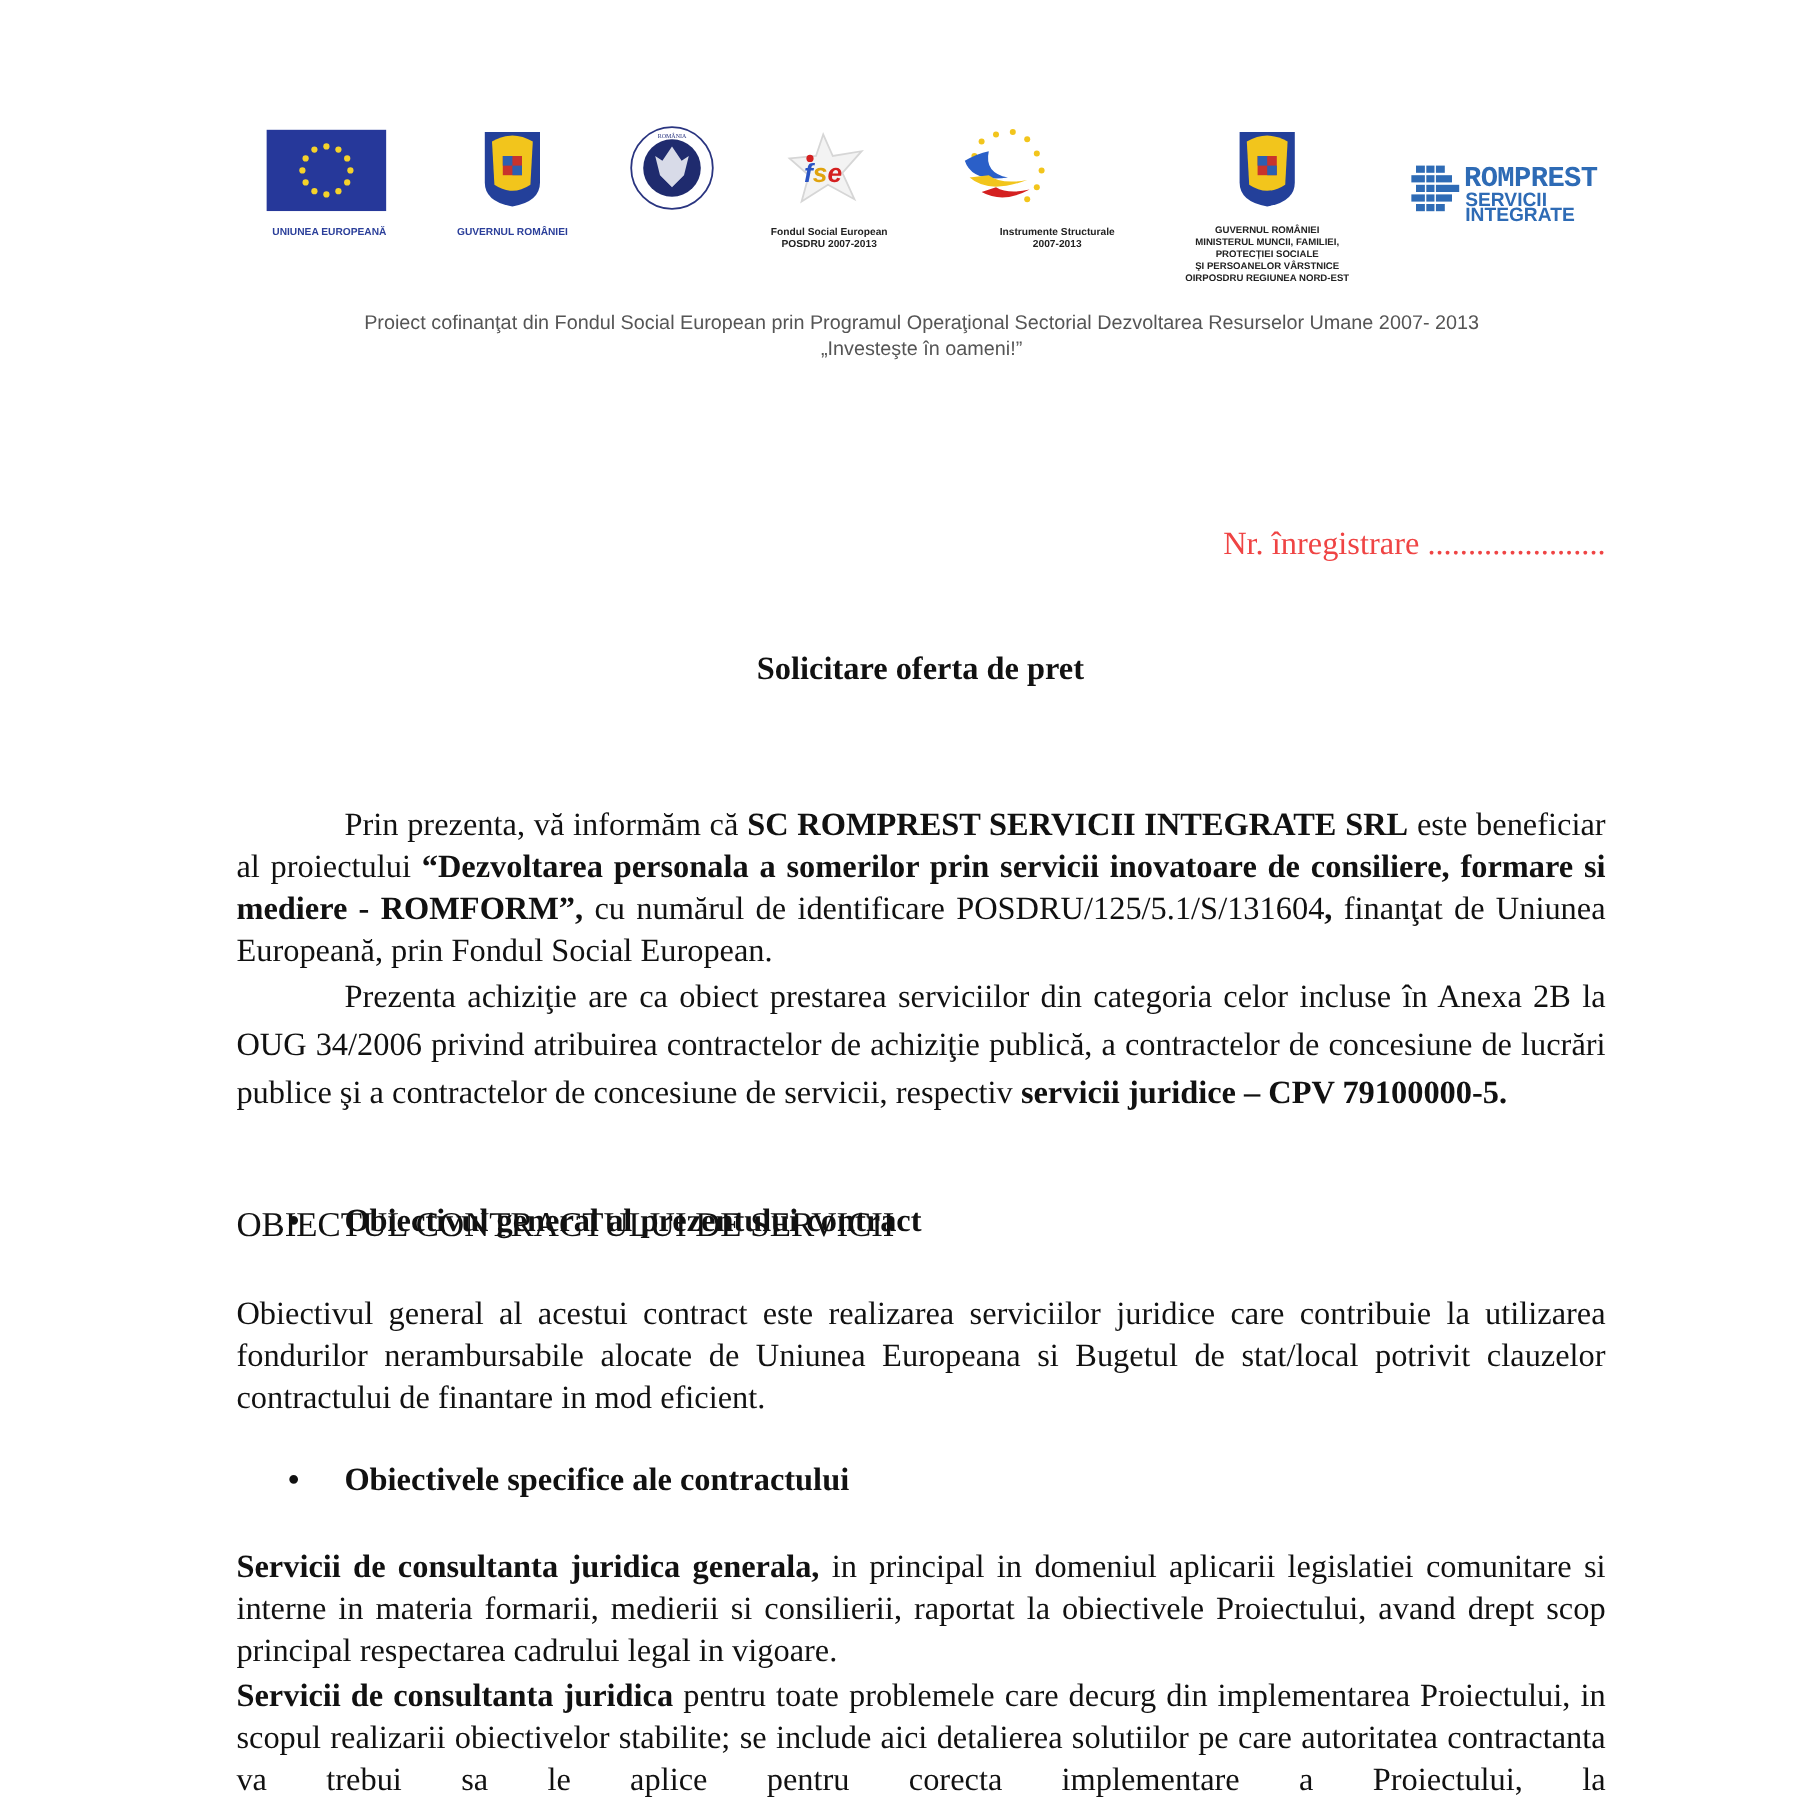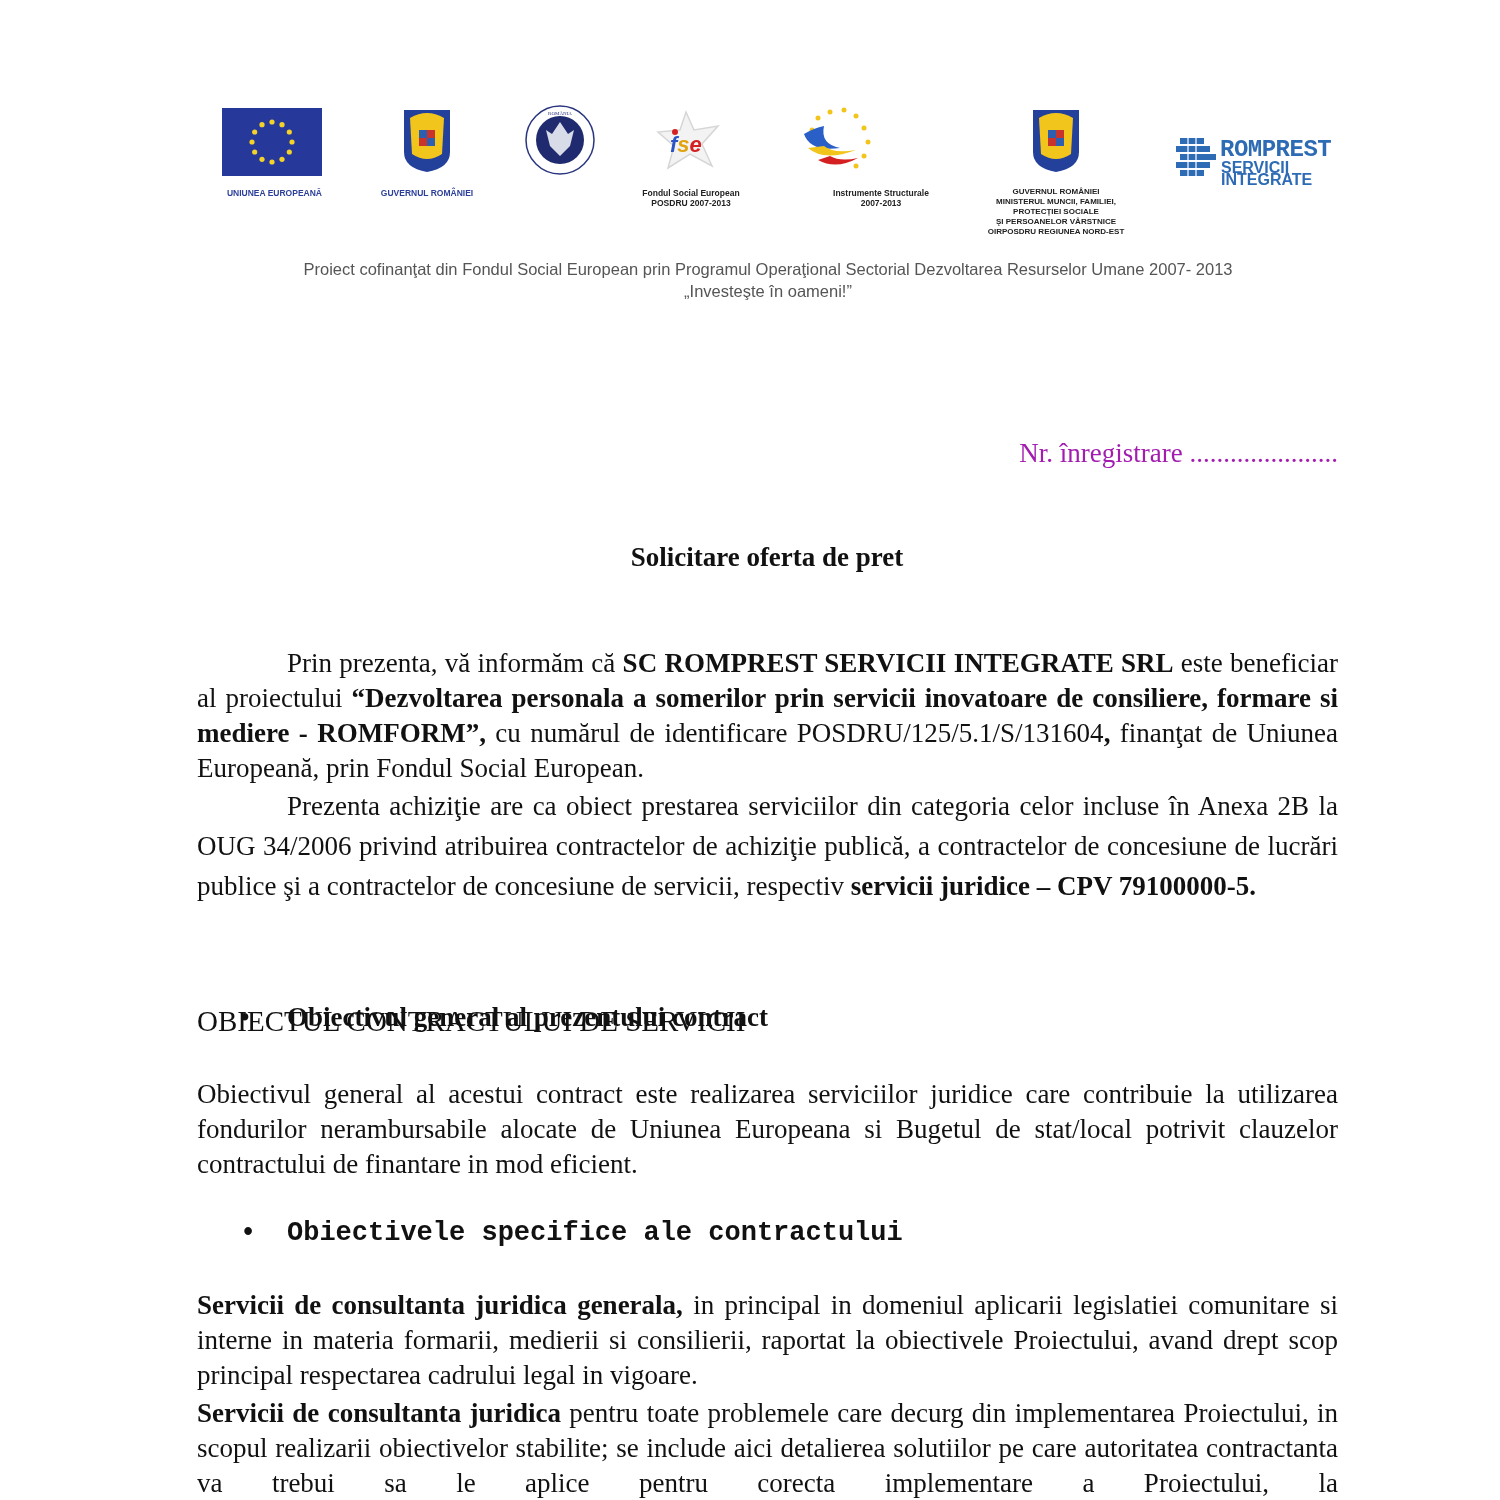--- a/index.html
+++ b/index.html
@@ -5,26 +5,26 @@
   html, body { margin: 0; padding: 0; background: #ffffff; }
   body { width: 1500px; height: 1500px; position: relative; overflow: hidden; font-family: "Liberation Serif", serif; color: #111; }
 
   .logo { position: absolute; }
   .cap { position: absolute; font-family: "Liberation Sans", sans-serif; font-weight: bold; font-size: 8.5px; text-align: center; line-height: 10px; white-space: nowrap; }
   .cap.blue { color: #2b3f9a; }
   .cap.dark { color: #222; }
 
   .cofin { position: absolute; left: 0; width: 1536px; top: 258px; text-align: center; font-family: "Liberation Sans", sans-serif; font-size: 16.5px; color: #555; line-height: 22px; }
 
-  .nr { position: absolute; right: 162px; top: 438px; font-size: 27px; color: #a21caf; }
+  .nr { position: absolute; right: 162px; top: 438px; font-size: 27px; color: #ef4444; }
   .title { position: absolute; left: 0; width: 1534px; top: 542px; text-align: center; font-size: 27px; font-weight: bold; }
 
   .para { position: absolute; left: 197px; width: 1141px; font-size: 27px; text-align: justify; text-align-last: left; }
   .para b { font-weight: bold; }
-  .indent { text-indent: 90px; }
+  .indent { text-indent: 90px; margin-top: 24px; }
 
   .heading { position: absolute; left: 197px; top: 1005px; font-size: 29px; font-weight: normal; }
   .bullet { position: absolute; left: 240px; font-size: 27px; font-weight: bold; }
   .bullet .dot { display: inline-block; width: 47px; }
 </style>
 </head>
 <body>
 
 <div class="logo" style="left:222px;top:108px;width:100px;height:68px;">
   <svg width="100" height="68">
@@ -161,21 +161,21 @@
 </div>
 
 <div class="heading">OBIECTUL CONTRACTULUI DE SERVICII</div>
 
 <div class="bullet" style="top:1002px;">
   <span class="dot">•</span><span>Obiectivul general al prezentului contract</span>
 </div>
 
 <div class="para" style="top:1077px;line-height:35px;">Obiectivul general al acestui contract este realizarea serviciilor juridice care  contribuie la utilizarea fondurilor nerambursabile alocate de Uniunea Europeana si Bugetul de stat/local potrivit clauzelor contractului de finantare in mod eficient.</div>
 
-<div class="bullet" style="top:1218px;font-family:Liberation Mono, monospace;">
+<div class="bullet" style="top:1218px;">
   <span class="dot">•</span><span>Obiectivele specifice ale contractului</span>
 </div>
 
 <div class="para" style="top:1288px;line-height:35px;">
   <b>Servicii de consultanta juridica generala,</b><span> in principal in domeniul aplicarii legislatiei comunitare si interne in materia formarii, medierii si consilierii, raportat la obiectivele Proiectului, avand drept scop principal respectarea cadrului legal in vigoare.</span>
 </div>
 
 <div class="para" style="top:1396px;line-height:35px;text-align-last:justify;">
   <b>Servicii de consultanta juridica</b><span> pentru toate problemele care decurg din implementarea Proiectului, in scopul realizarii obiectivelor stabilite; se include aici detalierea solutiilor pe care autoritatea contractanta va trebui sa le aplice pentru corecta implementare a Proiectului, la</span>
 </div>

